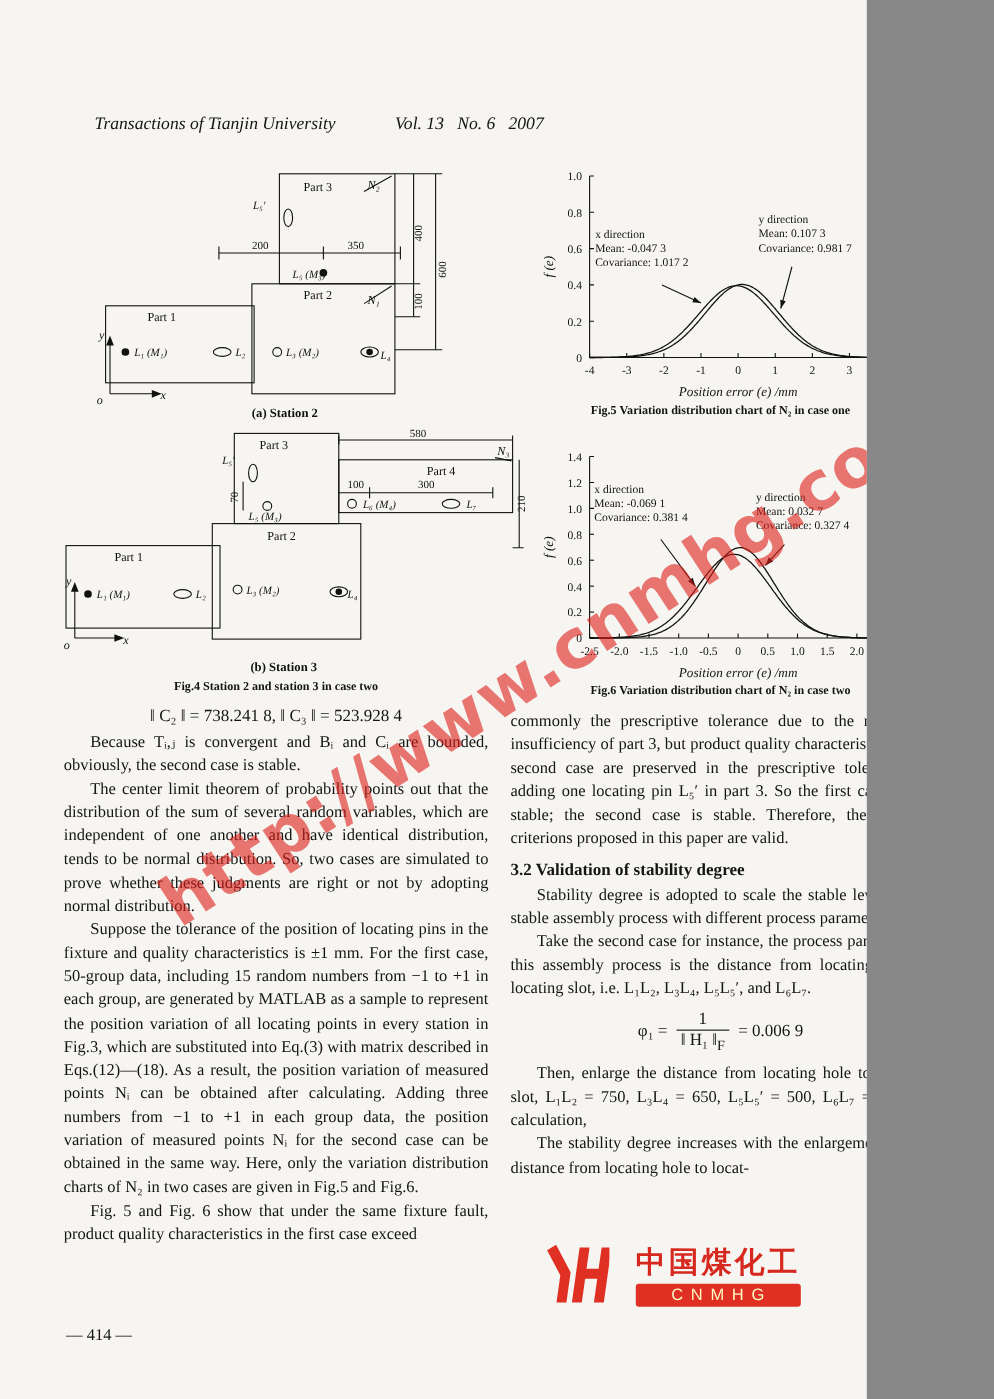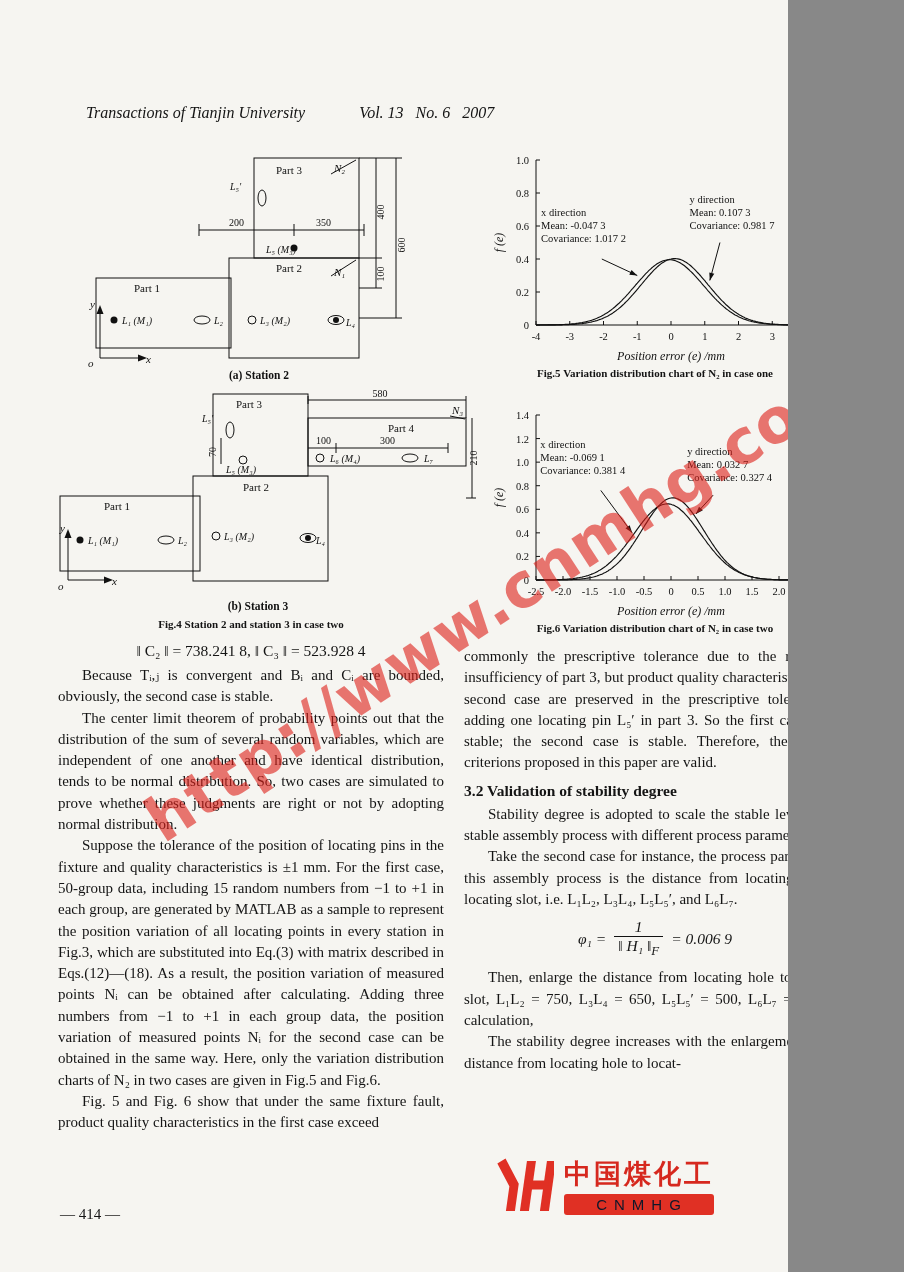--- a/index.html
+++ b/index.html
@@ -16,32 +16,32 @@
   .diagram .it{font-style:italic;}
   .diagram .cap{font-weight:bold;font-size:11.5px;}
   .thin{stroke:#111;stroke-width:1;fill:none;}
   .figcap{font-weight:bold;text-align:center;font-size:11px;margin:2px 0 12px 0;}
   .chartblock{text-align:center;margin-bottom:10px;}
   .chartblock svg{display:block;margin-left:26px;}
   .chartblock svg text{font-family:"Liberation Serif","DejaVu Serif",serif;fill:#111;}
   p.body{font-size:15px;line-height:1.42;text-align:justify;text-indent:1.6em;margin:0;}
   .eqline{font-size:15.5px;text-align:center;margin:1px 0;}
   .sechead{font-weight:bold;font-size:15.5px;margin:8px 0 4px 0;}
-  .equation{display:flex;justify-content:center;align-items:center;gap:8px;font-size:15.5px;margin:8px 0;font-style:italic;}
+  .equation{display:flex;justify-content:center;align-items:center;gap:8px;font-size:15.5px;margin:8px 0;}
   .frac{display:inline-flex;flex-direction:column;text-align:center;vertical-align:middle;}
   .frac .num{border-bottom:1.2px solid #111;padding:0 10px;}
   .frac .den{padding:0 4px;}
   .watermark{position:absolute;left:92px;top:588px;width:740px;text-align:center;
              font-size:62px;font-weight:bold;letter-spacing:1px;
              color:rgba(221,30,24,0.60);transform:rotate(-33deg);
              font-family:"DejaVu Sans","Liberation Sans",sans-serif;z-index:6;}
-  .logo{position:absolute;left:492px;top:1156px;display:flex;align-items:center;gap:10px;z-index:7;}
+  .logo{position:absolute;left:492px;top:1129px;display:flex;align-items:center;gap:24px;z-index:7;}
   .logo-cn{font-size:27px;font-weight:bold;color:#d6281e;letter-spacing:3px;
            font-family:"DejaVu Sans","Liberation Sans",sans-serif;}
-  .logo-band{margin-top:2px;background:#e03024;color:#0f172a;text-align:center;font-size:15px;
+  .logo-band{margin-top:2px;background:#e03024;color:#fef9c3;text-align:center;font-size:15px;
              letter-spacing:7px;padding:2px 4px 2px 10px;border-radius:3px;
              font-family:"Liberation Sans","DejaVu Sans",sans-serif;}
   .pageno{position:absolute;left:60px;top:1206px;font-size:15px;}
 </style>
 </head>
 <body>
 
 <div class="page">
 
   <div class="header">

